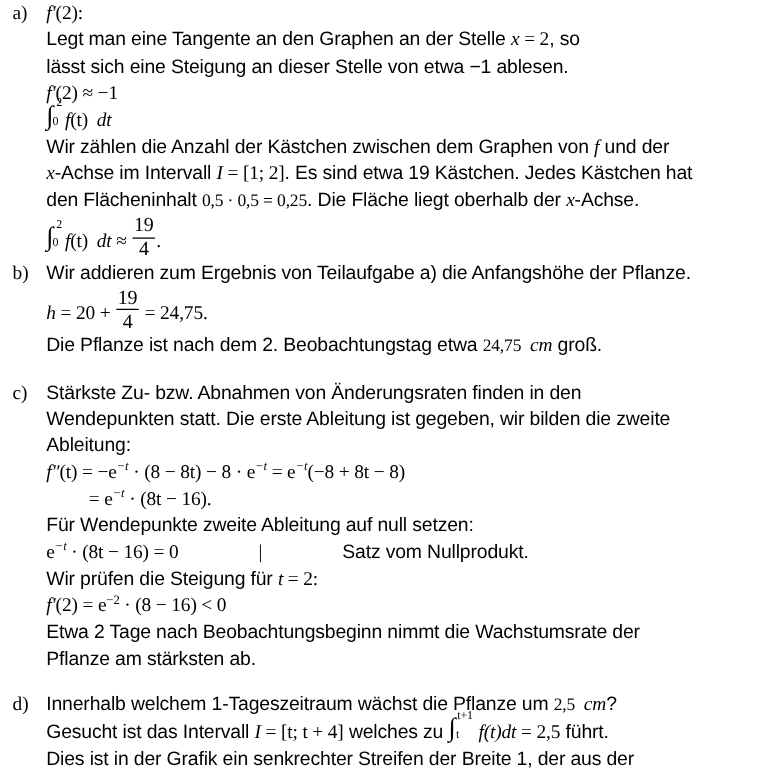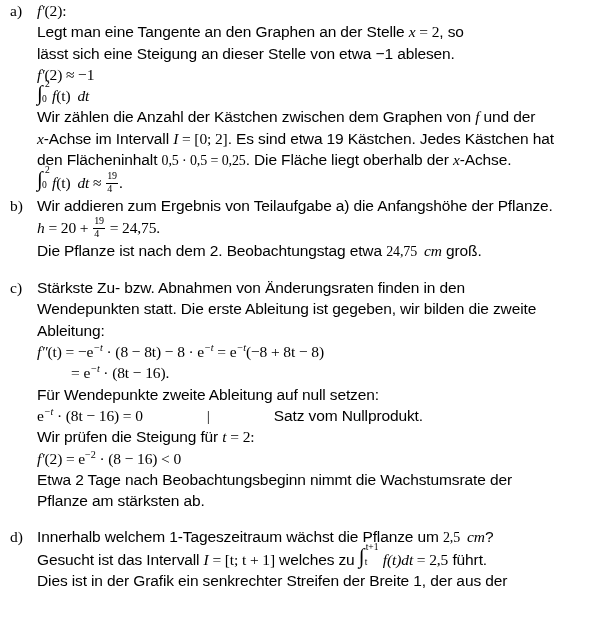--- a/index.html
+++ b/index.html
@@ -120,24 +120,24 @@
   .intg.wide .up {
     left: 7px;
   }
   .intg.wide .lo {
     left: 6px;
   }
   
   .frac {
     display: inline-block;
     vertical-align: -0.42em;
-    text-align: left;
-    font-family: "Liberation Serif", serif;
-    font-style: normal;
-    font-size: 10px;
+    text-align: center;
+    font-family: "Liberation Serif", serif;
+    font-style: normal;
+    font-size: 16px;
     line-height: 1.08;
     margin: 0 1px;
   }
   .frac .top {
     display: block;
     padding: 0 1px;
   }
   .frac .bar {
     display: block;
     border-top: 1px solid #000;
@@ -187,21 +187,21 @@
 
       <div class="line">
         <span class="intg"><span class="sym">∫</span><span class="up">2</span><span class="lo">0</span></span><span class="m">f</span><span class="mu">(t)</span><span class="sp-sm"></span><span class="m">dt</span>
       </div>
 
       <div class="line">
         <span>Wir zählen die Anzahl der Kästchen zwischen dem Graphen von </span><span class="m">f</span><span> und der</span>
       </div>
 
       <div class="line">
-        <span class="m">x</span><span>-Achse im Intervall </span><span class="m">I</span><span class="mu"> = [0; 2]</span><span>. Es sind etwa 19 Kästchen. Jedes Kästchen hat</span>
+        <span class="m">x</span><span>-Achse im Intervall </span><span class="m">I</span><span class="mu"> = [1; 2]</span><span>. Es sind etwa 19 Kästchen. Jedes Kästchen hat</span>
       </div>
 
       <div class="line">
         <span>den Flächeninhalt </span><span class="num">0,5 · 0,5 = 0,25</span><span>. Die Fläche liegt oberhalb der </span><span class="m">x</span><span>-Achse.</span>
       </div>
 
       <div class="line">
         <span class="intg"><span class="sym">∫</span><span class="up">2</span><span class="lo">0</span></span><span class="m">f</span><span class="mu">(t)</span><span class="sp-sm"></span><span class="m">dt</span><span class="mu"> ≈ </span><span class="frac"><span class="top">19</span><span class="bar"></span><span class="bot">4</span></span><span class="mu">.</span>
       </div>
 
@@ -269,21 +269,21 @@
   <div class="item">
     <div class="item-label">d)</div>
     <div class="item-body">
 
 
       <div class="line">
         <span>Innerhalb welchem 1-Tageszeitraum wächst die Pflanze um </span><span class="num">2,5</span><span class="sp-sm"></span><span class="m">cm</span><span>?</span>
       </div>
 
       <div class="line">
-        <span>Gesucht ist das Intervall </span><span class="m">I</span><span class="mu"> = [t; t + 1]</span><span> welches zu </span><span class="intg wide"><span class="sym">∫</span><span class="up">t+1</span><span class="lo">t</span></span><span class="m">f</span><span class="m">(t)dt</span><span class="mu"> = 2,5</span><span> führt.</span>
+        <span>Gesucht ist das Intervall </span><span class="m">I</span><span class="mu"> = [t; t + 4]</span><span> welches zu </span><span class="intg wide"><span class="sym">∫</span><span class="up">t+1</span><span class="lo">t</span></span><span class="m">f</span><span class="m">(t)dt</span><span class="mu"> = 2,5</span><span> führt.</span>
       </div>
 
       <div class="line">Dies ist in der Grafik ein senkrechter Streifen der Breite 1, der aus der</div>
 
     </div>
   </div>
 
 </div>
 
 </body></html>

